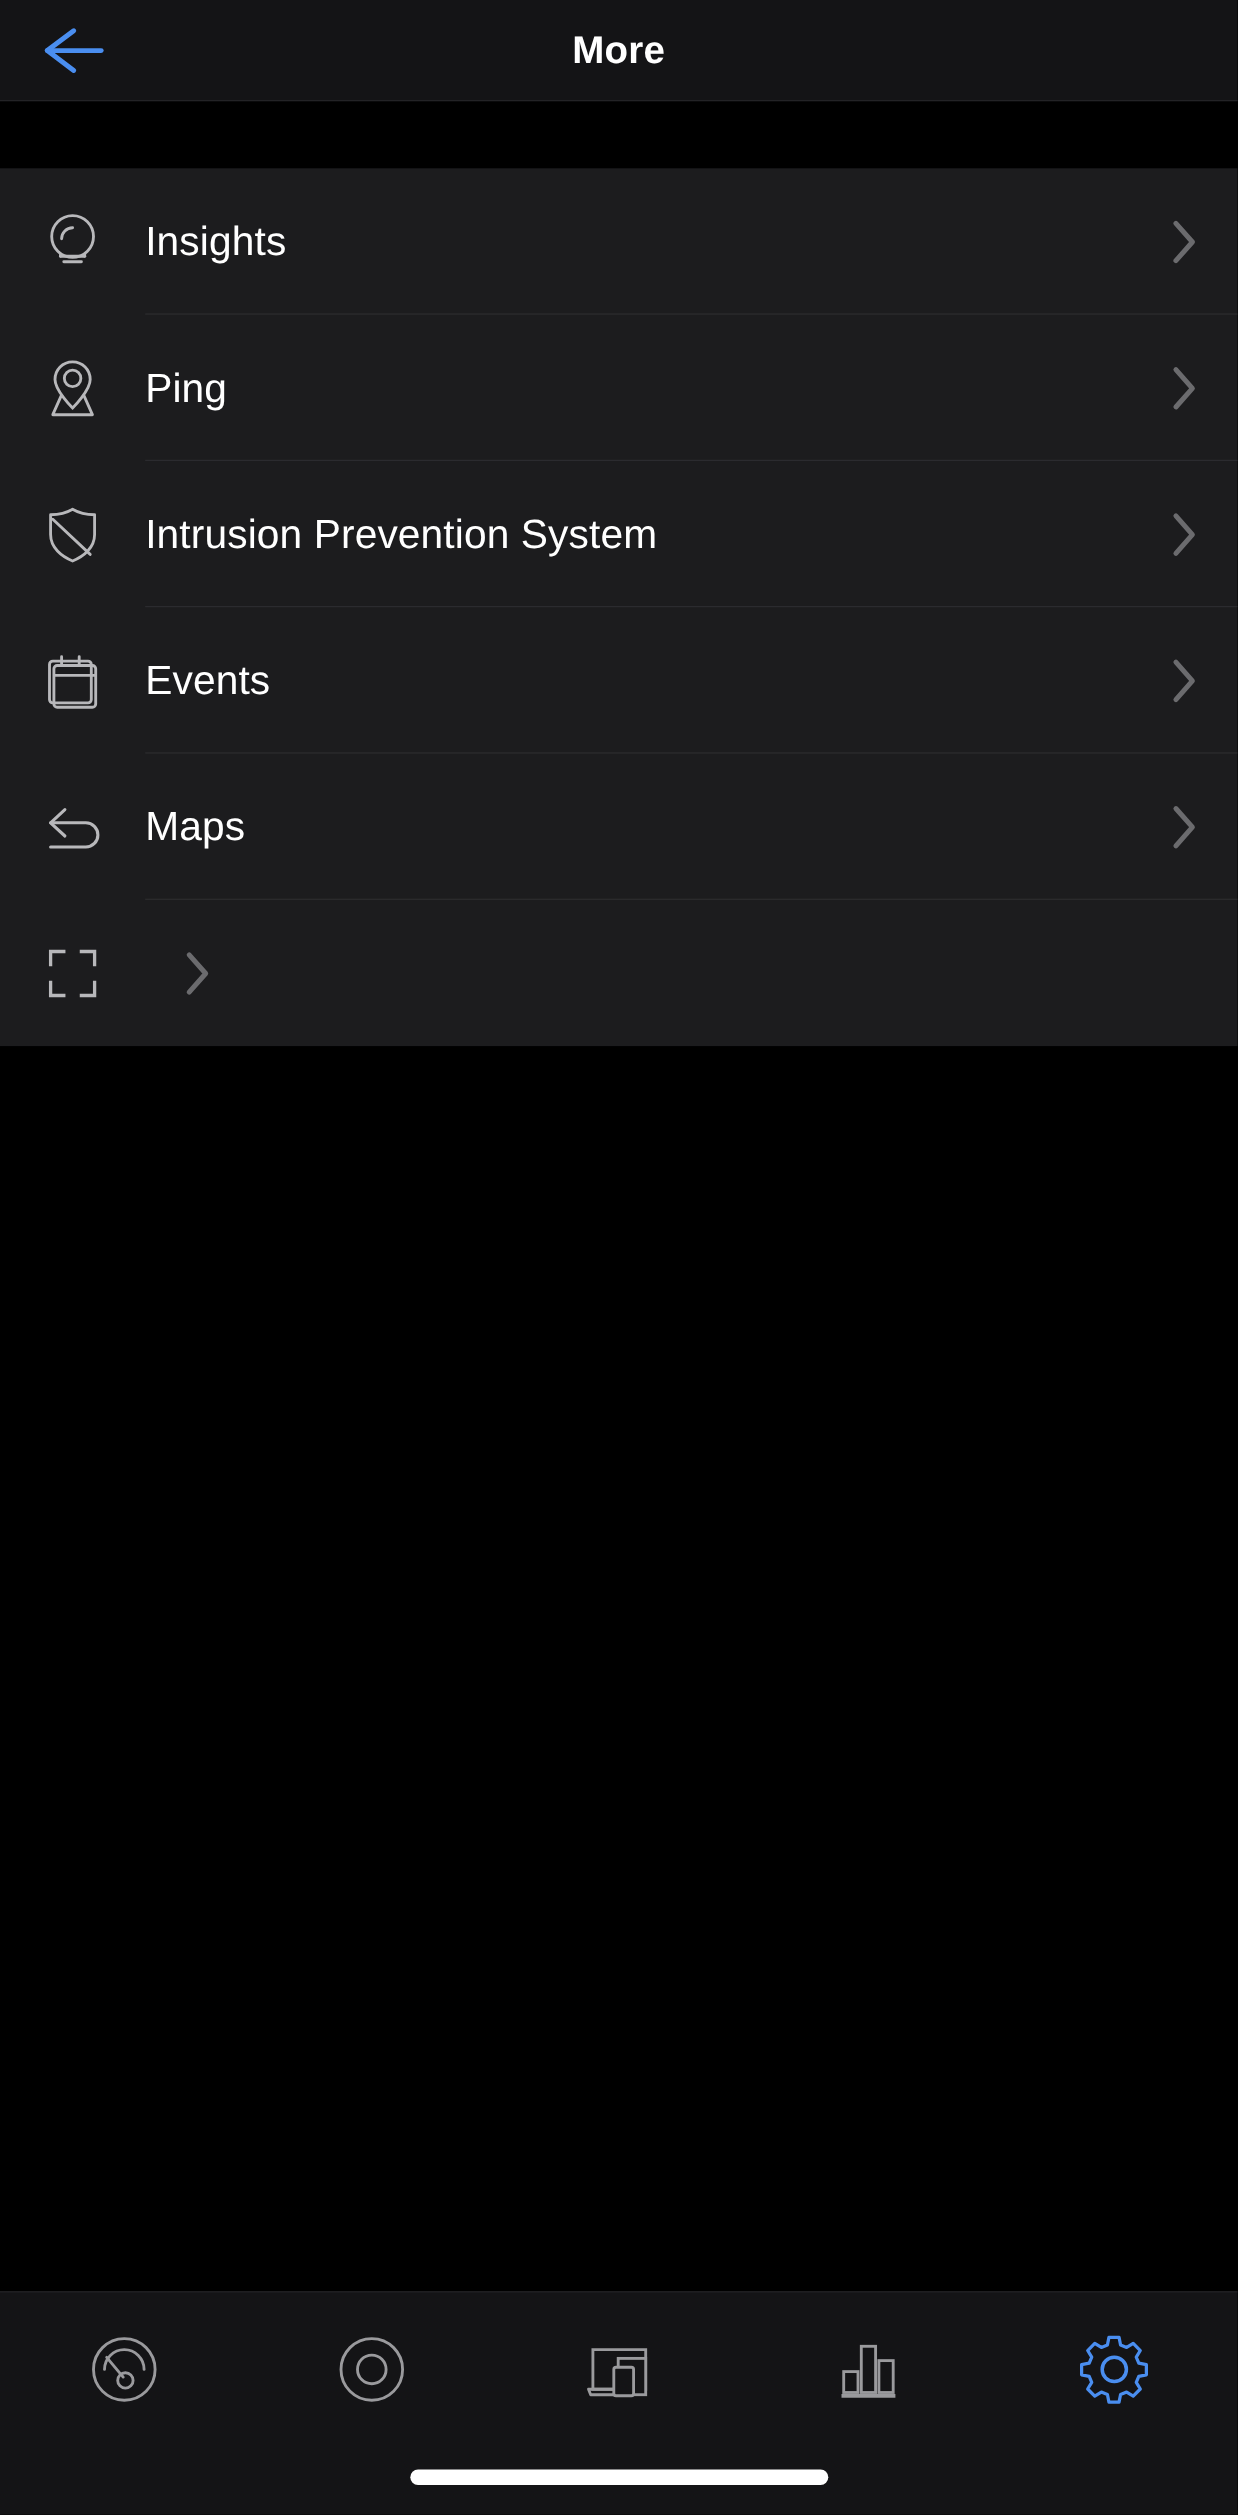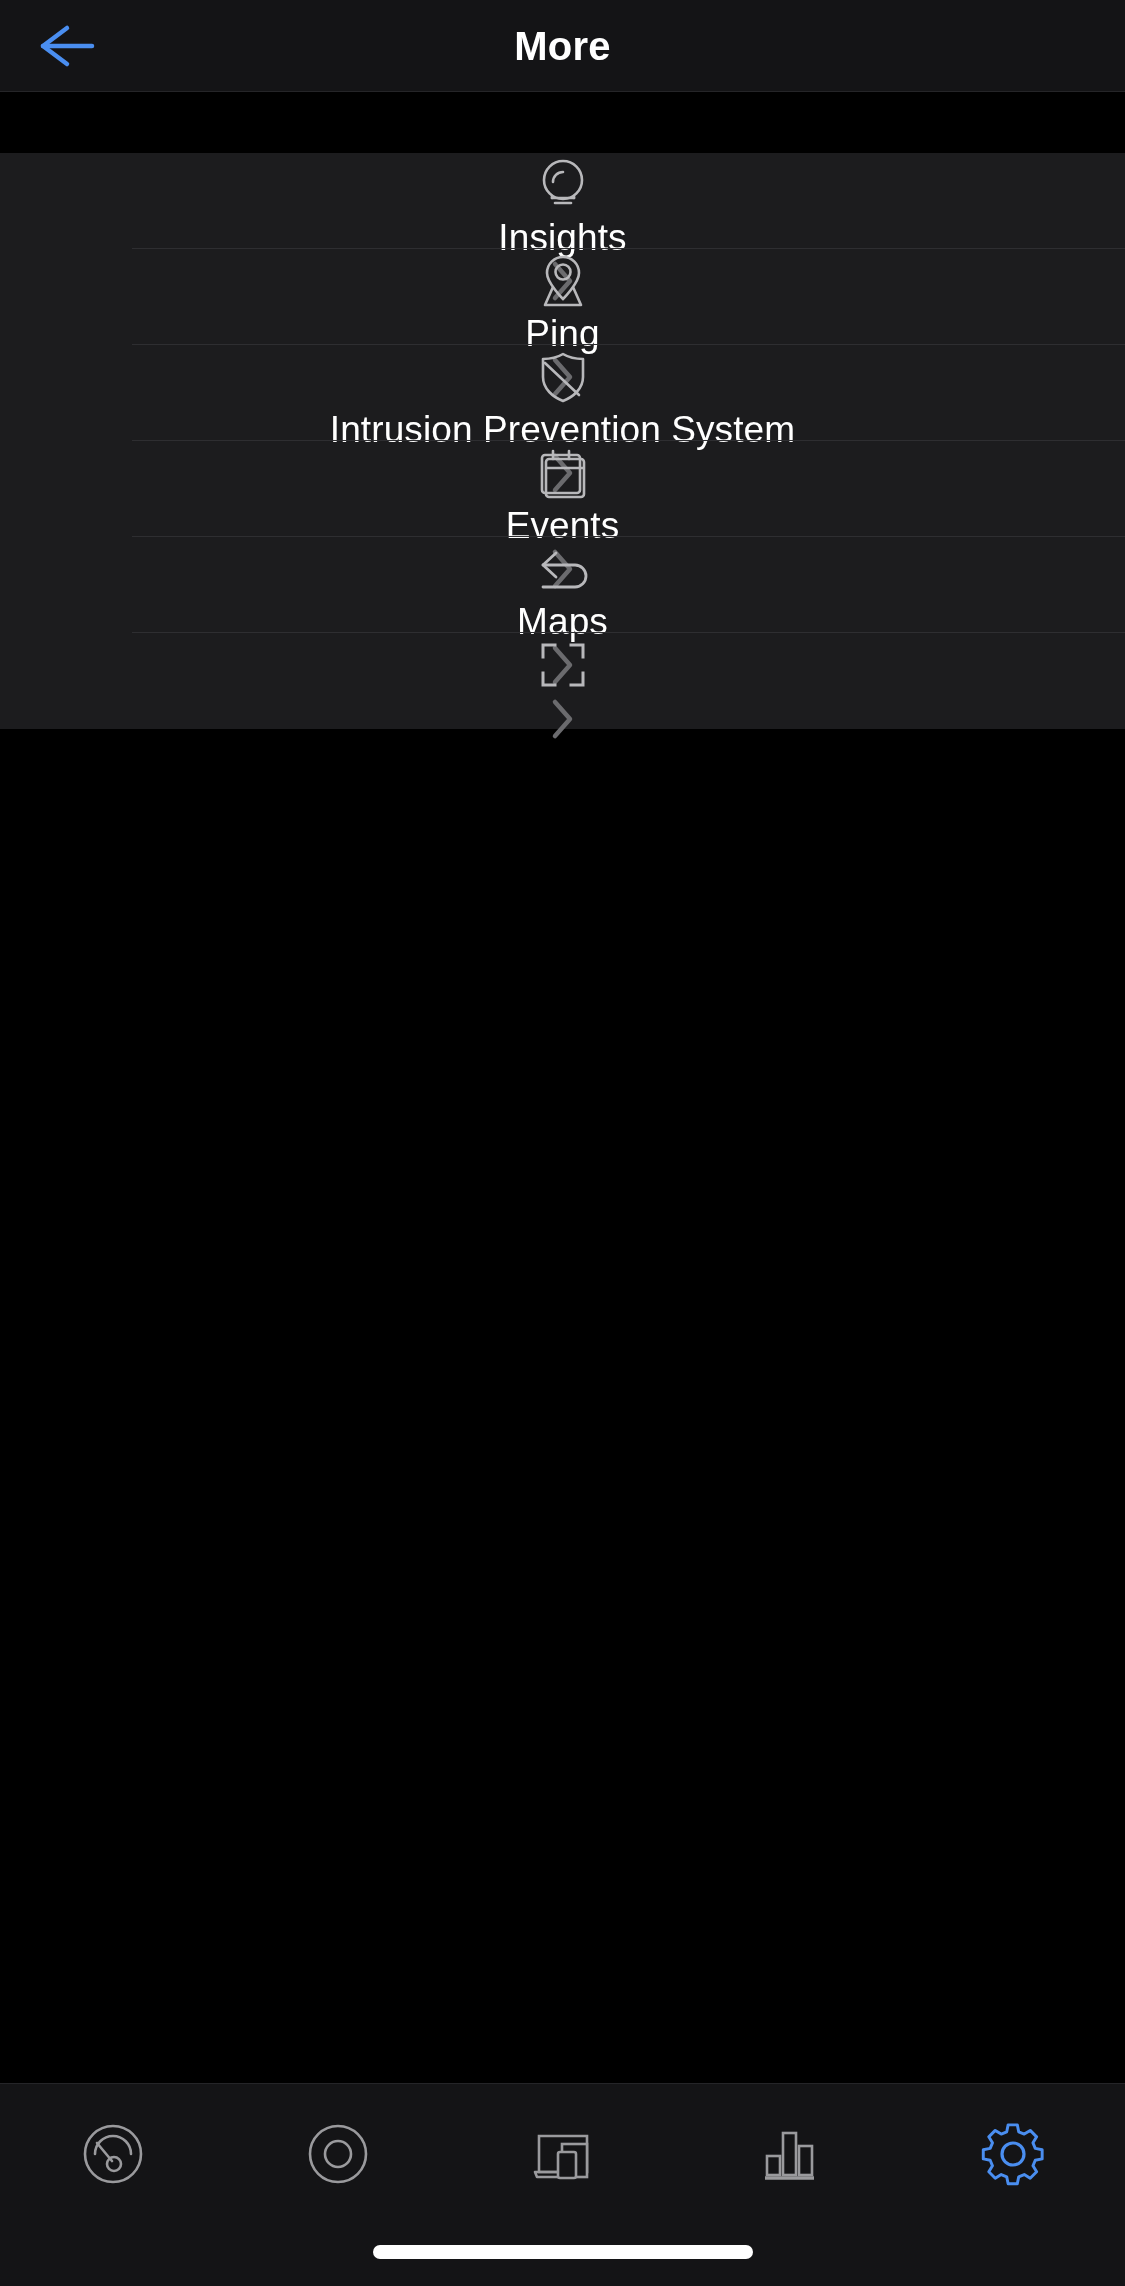--- a/index.html
+++ b/index.html
@@ -40,21 +40,21 @@
   .back-btn svg { display: block; }
   .header-title {
     position: absolute;
     left: 0;
     top: 0;
     width: 1125px;
     height: 92px;
     line-height: 92px;
     text-align: center;
     color: #ffffff;
-    font-size: 40px;
+    font-size: 35px;
     font-weight: bold;
     letter-spacing: 0.2px;
   }
 
   
   .top-band {
     position: absolute;
     top: 93px; left: 0;
     width: 1125px;
     height: 60px;
@@ -63,25 +63,24 @@
 
   
   .menu-list {
     position: absolute;
     top: 153px; left: 0;
     width: 1125px;
     background: #1c1c1e;
   }
   .menu-row {
     position: relative;
-    height: 96px;
+    height: 133px;
     display: flex;
     align-items: center;
     cursor: pointer;
-    flex-direction: column;
   }
   .menu-row .sep {
     position: absolute;
     left: 132px;
     right: 0;
     bottom: 0;
     height: 1px;
     background: #2e2e31;
   }
   .menu-row:last-child .sep { display: none; }

